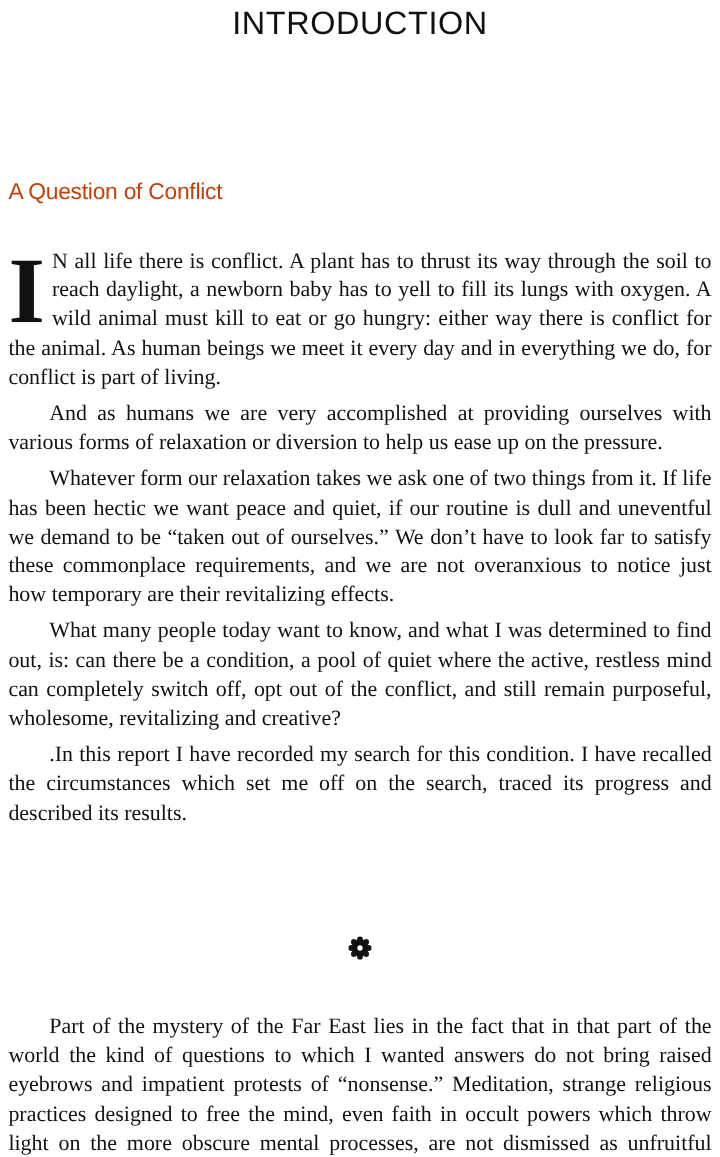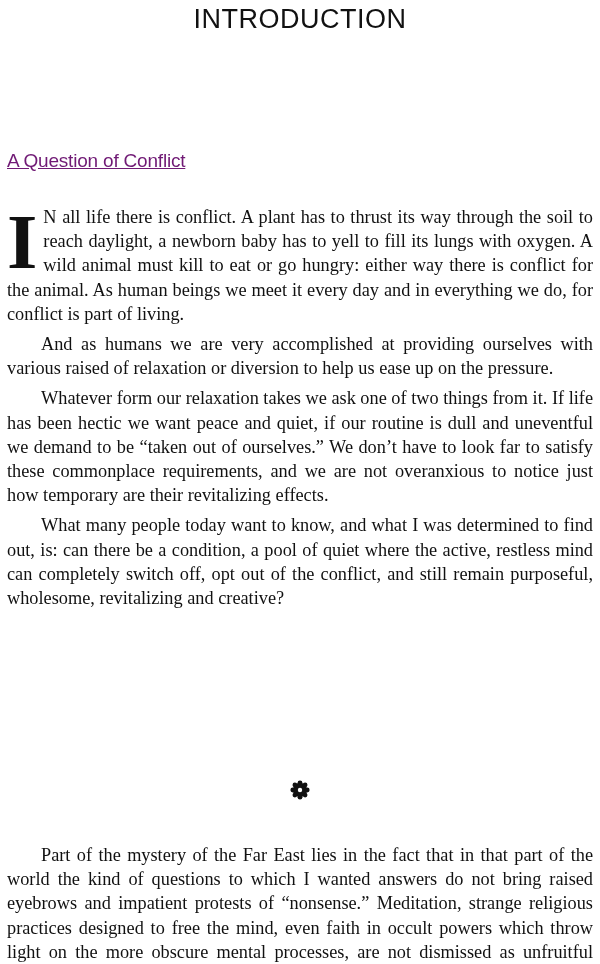--- a/index.html
+++ b/index.html
@@ -36,23 +36,22 @@
       color: #111;
     }
     .section-title {
       position: absolute;
       top: 150px;
       left: 7px;
       font-family: "Liberation Sans", sans-serif;
       font-size: 19px;
       font-weight: normal;
       margin: 0;
-      color: #701a75;
+      color: #c2410c;
       letter-spacing: -0.2px;
-      text-decoration: underline;
     }
     .body-text {
       position: absolute;
       left: 7px;
       width: 586px;
       font-family: "Liberation Serif", serif;
       font-size: 18.3px;
       line-height: 24.2px;
       text-align: justify;
       color: #111;
@@ -88,23 +87,24 @@
 <body>
 
 <div class="page">
 
   <h1 class="chapter-title">INTRODUCTION</h1>
 
   <h2 class="section-title">A Question of Conflict</h2>
 
   <div class="body-text part-one">
     <p class="first"><span class="drop-cap">I</span><span>N all life there is conflict. A plant has to thrust its way through the soil to reach daylight, a newborn baby has to yell to fill its lungs with oxygen. A wild animal must kill to eat or go hungry: either way there is conflict for the animal. As human beings we meet it every day and in everything we do, for conflict is part of living.</span></p>
-    <p>And as humans we are very accomplished at providing ourselves with various raised of relaxation or diversion to help us ease up on the pressure.</p>
+    <p>And as humans we are very accomplished at providing ourselves with various forms of relaxation or diversion to help us ease up on the pressure.</p>
     <p>Whatever form our relaxation takes we ask one of two things from it. If life has been hectic we want peace and quiet, if our routine is dull and uneventful we demand to be “taken out of ourselves.” We don’t have to look far to satisfy these commonplace requirements, and we are not overanxious to notice just how temporary are their revitalizing effects.</p>
     <p>What many people today want to know, and what I was determined to find out, is: can there be a condition, a pool of quiet where the active, restless mind can completely switch off, opt out of the conflict, and still remain purposeful, wholesome, revitalizing and creative?</p>
+    <p>.In this report I have recorded my search for this condition. I have recalled the circumstances which set me off on the search, traced its progress and described its results.</p>
   </div>
 
   <div class="ornament">
     <svg width="20" height="20" viewBox="0 0 20 20">
       <g fill="#111">
         <circle cx="10" cy="10" r="7.2"></circle>
         <circle cx="10" cy="2.8" r="2.4"></circle>
         <circle cx="10" cy="17.2" r="2.4"></circle>
         <circle cx="2.8" cy="10" r="2.4"></circle>
         <circle cx="17.2" cy="10" r="2.4"></circle>

